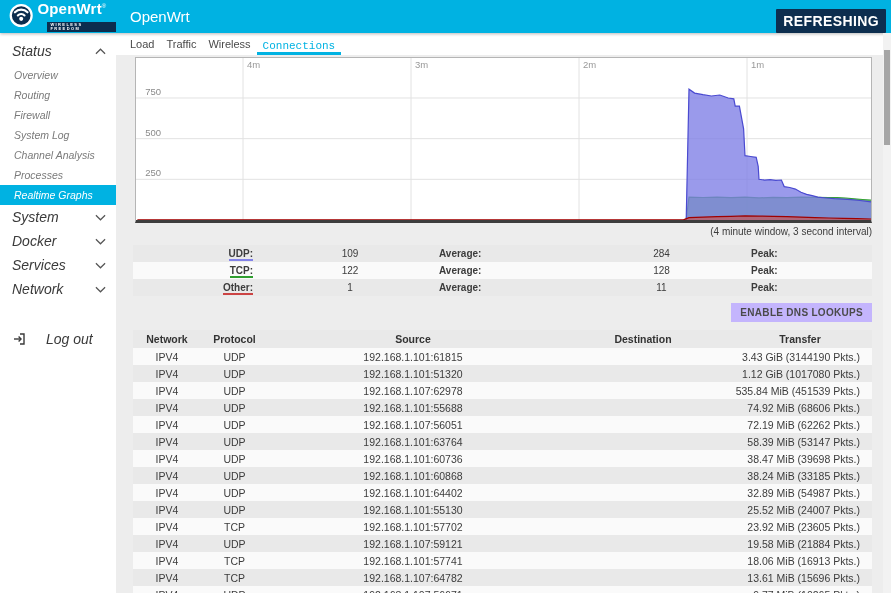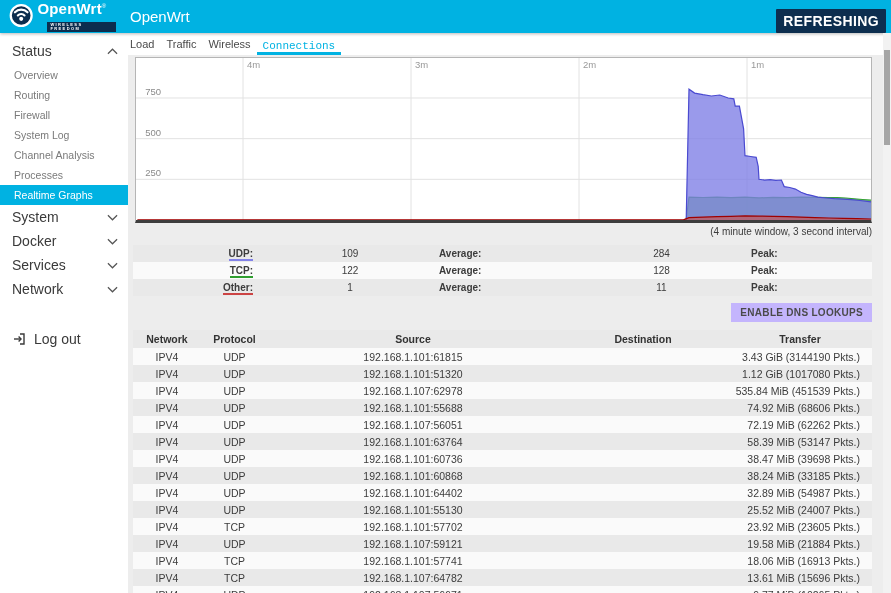--- a/index.html
+++ b/index.html
@@ -11,28 +11,28 @@
   .logo-text-wrap{margin-left:3px;line-height:1;}
   .logo-name{color:#fff;font-weight:bold;font-size:15px;letter-spacing:.2px;}
   .logo-reg{font-size:6px;vertical-align:super;color:#fff;}
   .logo-tagline{display:inline-block;background:#0c2d4e;color:#fff;font-size:4px;
     letter-spacing:1.4px;padding:1px 3px;margin-top:1px;margin-left:10px;font-weight:bold;}
   .page-title{color:#fff;font-size:15px;margin-left:14px;font-weight:500;}
   .refresh-btn{position:absolute;right:5px;top:9px;background:#0d2e4f;color:#fff;
     font-size:14px;font-weight:bold;padding:4px 7px;border:none;border-radius:1px;
     letter-spacing:.4px;cursor:pointer;}
   
-  .sidebar{position:absolute;left:0;top:33px;width:128px;bottom:0;background:#fff;z-index:5;}
+  .sidebar{position:absolute;left:0;top:33px;width:116px;bottom:0;background:#fff;z-index:5;font-style:italic;}
   .side-sec{display:flex;justify-content:space-between;align-items:center;
     padding:4px 10px 4px 12px;font-size:14px;color:#3a3a3a;cursor:pointer;}
   .side-sec.first{padding-top:10px;padding-bottom:6px;}
   .side-sub{padding:4px 4px 4px 14px;font-size:10.5px;color:#7a7a7a;cursor:pointer;}
   .side-sub.active{background:#00b2e2;color:#fff;}
   .chev{flex:0 0 auto;}
-  .logout{display:flex;align-items:center;gap:8px;margin-top:24px;padding:6px 12px;
+  .logout{display:flex;align-items:center;gap:20px;margin-top:24px;padding:6px 12px;
     font-size:14px;color:#3a3a3a;cursor:pointer;}
   
   .main{position:absolute;left:116px;top:33px;right:0;bottom:0;background:#ededed;}
   .tabsbar{height:22px;background:#fff;display:flex;align-items:flex-end;padding-left:8px;}
   .tab{font-size:11px;color:#4a4a4a;padding:4px 6px 5px;cursor:pointer;}
   .tab.active{color:#00b2e2;border-bottom:3px solid #00b2e2;padding-bottom:0;font-family:Liberation Mono, monospace;}
   
   .chartbox{margin:2px 0 0 19px;width:737px;background:#fff;
     border:1px solid #b5b5b5;border-bottom:2px solid #3d3d3d;box-sizing:border-box;height:166px;}
   .chartbox svg{display:block;}

